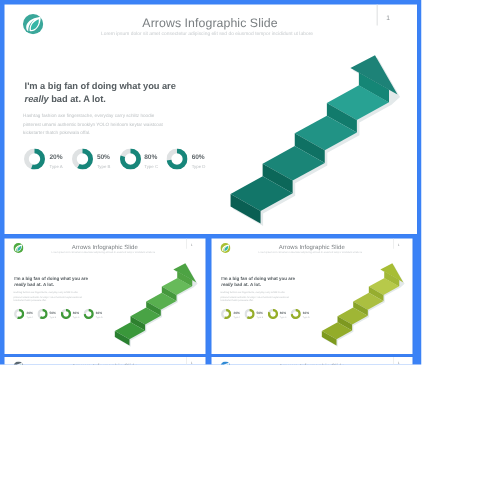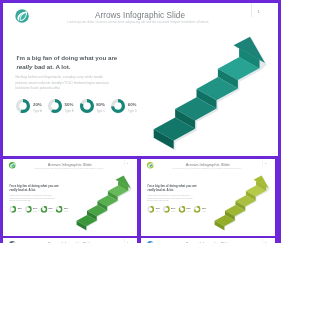--- a/index.html
+++ b/index.html
@@ -1,19 +1,19 @@
 <!DOCTYPE html>
 <html><head>
 <meta charset="utf-8">
 <style>
   html,body{margin:0;padding:0;background:#ffffff;}
   body{width:281px;height:318px;overflow:hidden;
        font-family:"Liberation Sans",sans-serif;
        -webkit-font-smoothing:antialiased;}
-  .page{position:relative;width:281px;height:243px;background:#6d28d9;overflow:hidden;}
+  .page{position:relative;width:281px;height:243px;background:#3b82f6;overflow:hidden;}
 
   .slide{position:absolute;background:#ffffff;overflow:hidden;
          box-shadow:0 0 1.5px rgba(0,0,0,0.10);}
   #main-slide{left:3px;top:3px;width:274.5px;height:153.3px;}
   .thumb{width:134px;height:76.5px;}
   #thumb-0{left:3px;top:159.4px;}
   #thumb-1{left:140.5px;top:159.4px;}
   #thumb-2{left:3px;top:237.5px;}
   #thumb-3{left:140.5px;top:237.5px;}
 

